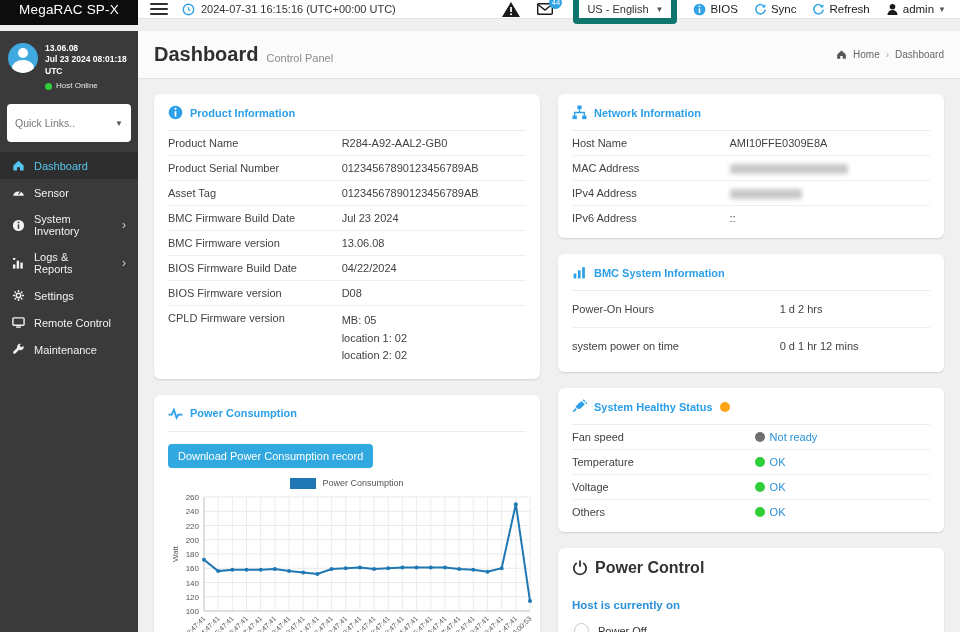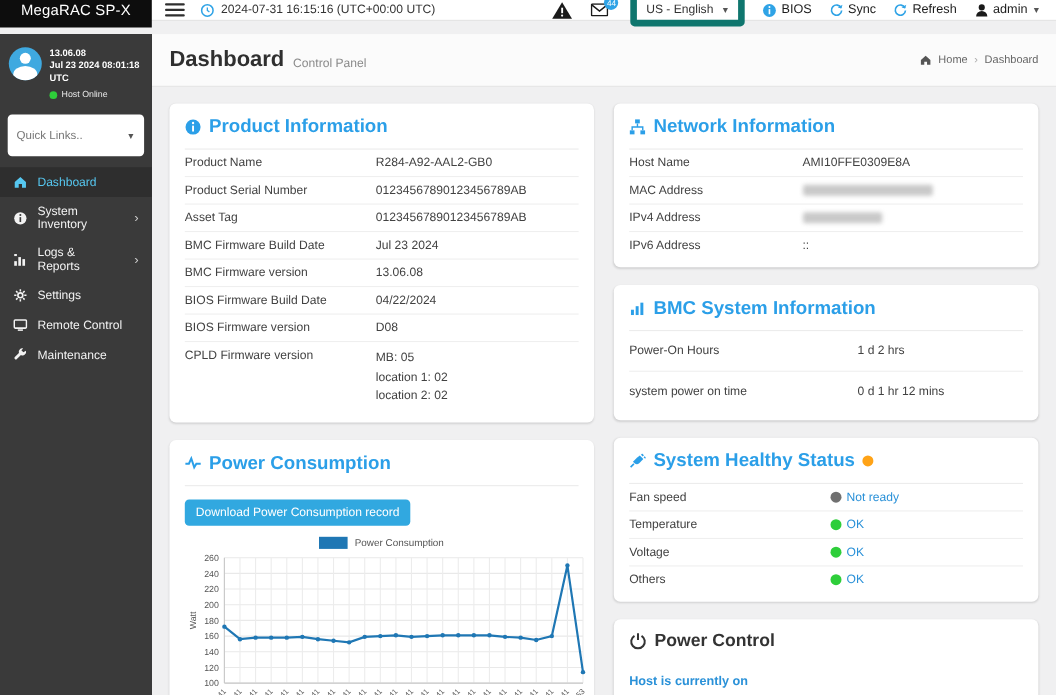--- a/index.html
+++ b/index.html
@@ -63,21 +63,21 @@
   .pagesub { font-size:11px; color:#8a8a8a; margin-left:8px; margin-top:6px; }
   .breadcrumb { margin-left:auto; display:flex; align-items:center; gap:6px;
     font-size:10px; color:#666; }
   .breadcrumb .sep { color:#aaa; }
 
   .content { display:flex; gap:18px; padding:15px 16px; align-items:flex-start; }
   .col { flex:1; display:flex; flex-direction:column; gap:16px; min-width:0; }
 
   .card { background:#fff; border-radius:6px; box-shadow:0 1px 2px rgba(0,0,0,.13);
     padding:11px 14px 8px 14px; }
-  .card-title { display:flex; align-items:center; gap:7px; font-size:17px;
+  .card-title { display:flex; align-items:center; gap:7px; font-size:11px;
     font-weight:bold; color:#2b9fe8; padding-bottom:10px;
     border-bottom:1px solid #ececec; }
   .card-title.dark { color:#333; }
 
   .kv { display:flex; align-items:flex-start; padding:6px 0;
     border-bottom:1px solid #efefef; font-size:11px; color:#424242; }
   .kv:last-child { border-bottom:none; }
   .kv .k { flex:0 0 48.5%; }
   .kv .v { flex:1; }
   .pre { white-space:pre-line; line-height:1.6; }
@@ -191,20 +191,27 @@
   <div class="quicklinks">
     <span>Quick Links..</span>
     <span class="caret">▼</span>
   </div>
   <ul class="nav">
     <li class="active">
       <svg width="13" height="13" viewBox="0 0 14 14">
         <path d="M1.5 7 L7 2 L12.5 7 V12.5 H8.6 V9 H5.4 V12.5 H1.5 Z" fill="currentColor"></path>
       </svg>
       <span>Dashboard</span>
+    </li>
+    <li>
+      <svg width="13" height="13" viewBox="0 0 14 14">
+        <path d="M1.2 10.5 A6 6 0 0 1 12.8 10.5 Z" fill="currentColor"></path>
+        <path d="M7 9 L10.5 4.5" stroke="#3a3a3a" stroke-width="1.2"></path>
+      </svg>
+      <span>Sensor</span>
     </li>
     <li>
       <svg width="13" height="13" viewBox="0 0 14 14">
         <circle cx="7" cy="7" r="6" fill="currentColor"></circle>
         <rect x="6.2" y="5.8" width="1.6" height="4.8" fill="#3a3a3a"></rect>
         <circle cx="7" cy="3.7" r="1" fill="#3a3a3a"></circle>
       </svg>
       <span>System Inventory</span>
       <span class="spacer"></span>
         <span class="chev">›</span>

